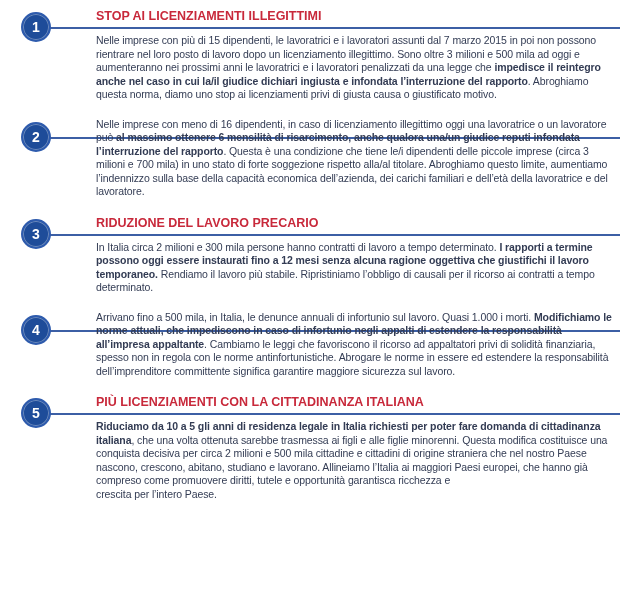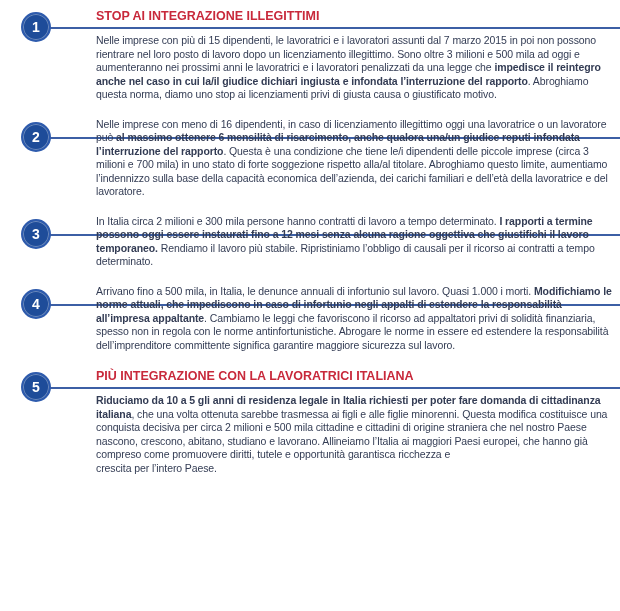--- a/index.html
+++ b/index.html
@@ -75,51 +75,52 @@
 </head>
 <body>
 
 <div class="page">
 
   <section class="section">
     <div class="badge">
       <span>1</span>
     </div>
     <div class="rule"></div>
-    <h2 class="title">STOP AI INTEGRAZIONE ILLEGITTIMI</h2>
+    <h2 class="title">STOP AI LICENZIAMENTI ILLEGITTIMI</h2>
     <p class="body"><span>Nelle imprese con più di 15 dipendenti, le lavoratrici e i lavoratori assunti dal 7 marzo 2015 in poi non possono rientrare nel loro posto di lavoro dopo un licenziamento illegittimo. Sono oltre 3 milioni e 500 mila ad oggi e aumenteranno nei prossimi anni le lavoratrici e i lavoratori penalizzati da una legge che </span><strong>impedisce il reintegro anche nel caso in cui la/il giudice dichiari ingiusta e infondata l’interruzione del rapporto</strong><span>. Abroghiamo questa norma, diamo uno stop ai licenziamenti privi di giusta causa o giustificato motivo.</span></p>
   </section>
 
   <section class="section">
     <div class="badge">
       <span>2</span>
     </div>
     <div class="rule"></div>
     <p class="body"><span>Nelle imprese con meno di 16 dipendenti, in caso di licenziamento illegittimo oggi una lavoratrice o un lavoratore può </span><strong>al massimo ottenere 6 mensilità di risarcimento, anche qualora una/un giudice reputi infondata l’interruzione del rapporto</strong><span>. Questa è una condizione che tiene le/i dipendenti delle piccole imprese (circa 3 milioni e 700 mila) in uno stato di forte soggezione rispetto alla/al titolare. Abroghiamo questo limite, aumentiamo l’indennizzo sulla base della capacità economica dell’azienda, dei carichi familiari e dell’età della lavoratrice e del lavoratore.</span></p>
   </section>
 
   <section class="section">
     <div class="badge">
       <span>3</span>
     </div>
     <div class="rule"></div>
+    <h2 class="title">RIDUZIONE DEL LAVORO PRECARIO</h2>
     <p class="body"><span>In Italia circa 2 milioni e 300 mila persone hanno contratti di lavoro a tempo determinato. </span><strong>I rapporti a termine possono oggi essere instaurati fino a 12 mesi senza alcuna ragione oggettiva che giustifichi il lavoro temporaneo.</strong><span> Rendiamo il lavoro più stabile. Ripristiniamo l’obbligo di causali per il ricorso ai contratti a tempo determinato.</span></p>
   </section>
 
   <section class="section">
     <div class="badge">
       <span>4</span>
     </div>
     <div class="rule"></div>
     <p class="body"><span>Arrivano fino a 500 mila, in Italia, le denunce annuali di infortunio sul lavoro. Quasi 1.000 i morti. </span><strong>Modifichiamo le norme attuali, che impediscono in caso di infortunio negli appalti di estendere la responsabilità all’impresa appaltante</strong><span>. Cambiamo le leggi che favoriscono il ricorso ad appaltatori privi di solidità finanziaria, spesso non in regola con le norme antinfortunistiche. Abrogare le norme in essere ed estendere la responsabilità dell’imprenditore committente significa garantire maggiore sicurezza sul lavoro.</span></p>
   </section>
 
   <section class="section">
     <div class="badge">
       <span>5</span>
     </div>
     <div class="rule"></div>
-    <h2 class="title">PIÙ INTEGRAZIONE CON LA LAVORATRICI ITALIANA</h2>
+    <h2 class="title">PIÙ LICENZIAMENTI CON LA CITTADINANZA ITALIANA</h2>
     <p class="body"><strong>Riduciamo da 10 a 5 gli anni di residenza legale in Italia richiesti per poter fare domanda di cittadinanza italiana</strong><span>, che una volta ottenuta sarebbe trasmessa ai figli e alle figlie minorenni. Questa modifica costituisce una conquista decisiva per circa 2 milioni e 500 mila cittadine e cittadini di origine straniera che nel nostro Paese nascono, crescono, abitano, studiano e lavorano. Allineiamo l’Italia ai maggiori Paesi europei, che hanno già compreso come promuovere diritti, tutele e opportunità garantisca ricchezza e
 crescita per l’intero Paese.</span></p>
   </section>
 
 </div>
 
 </body></html>

